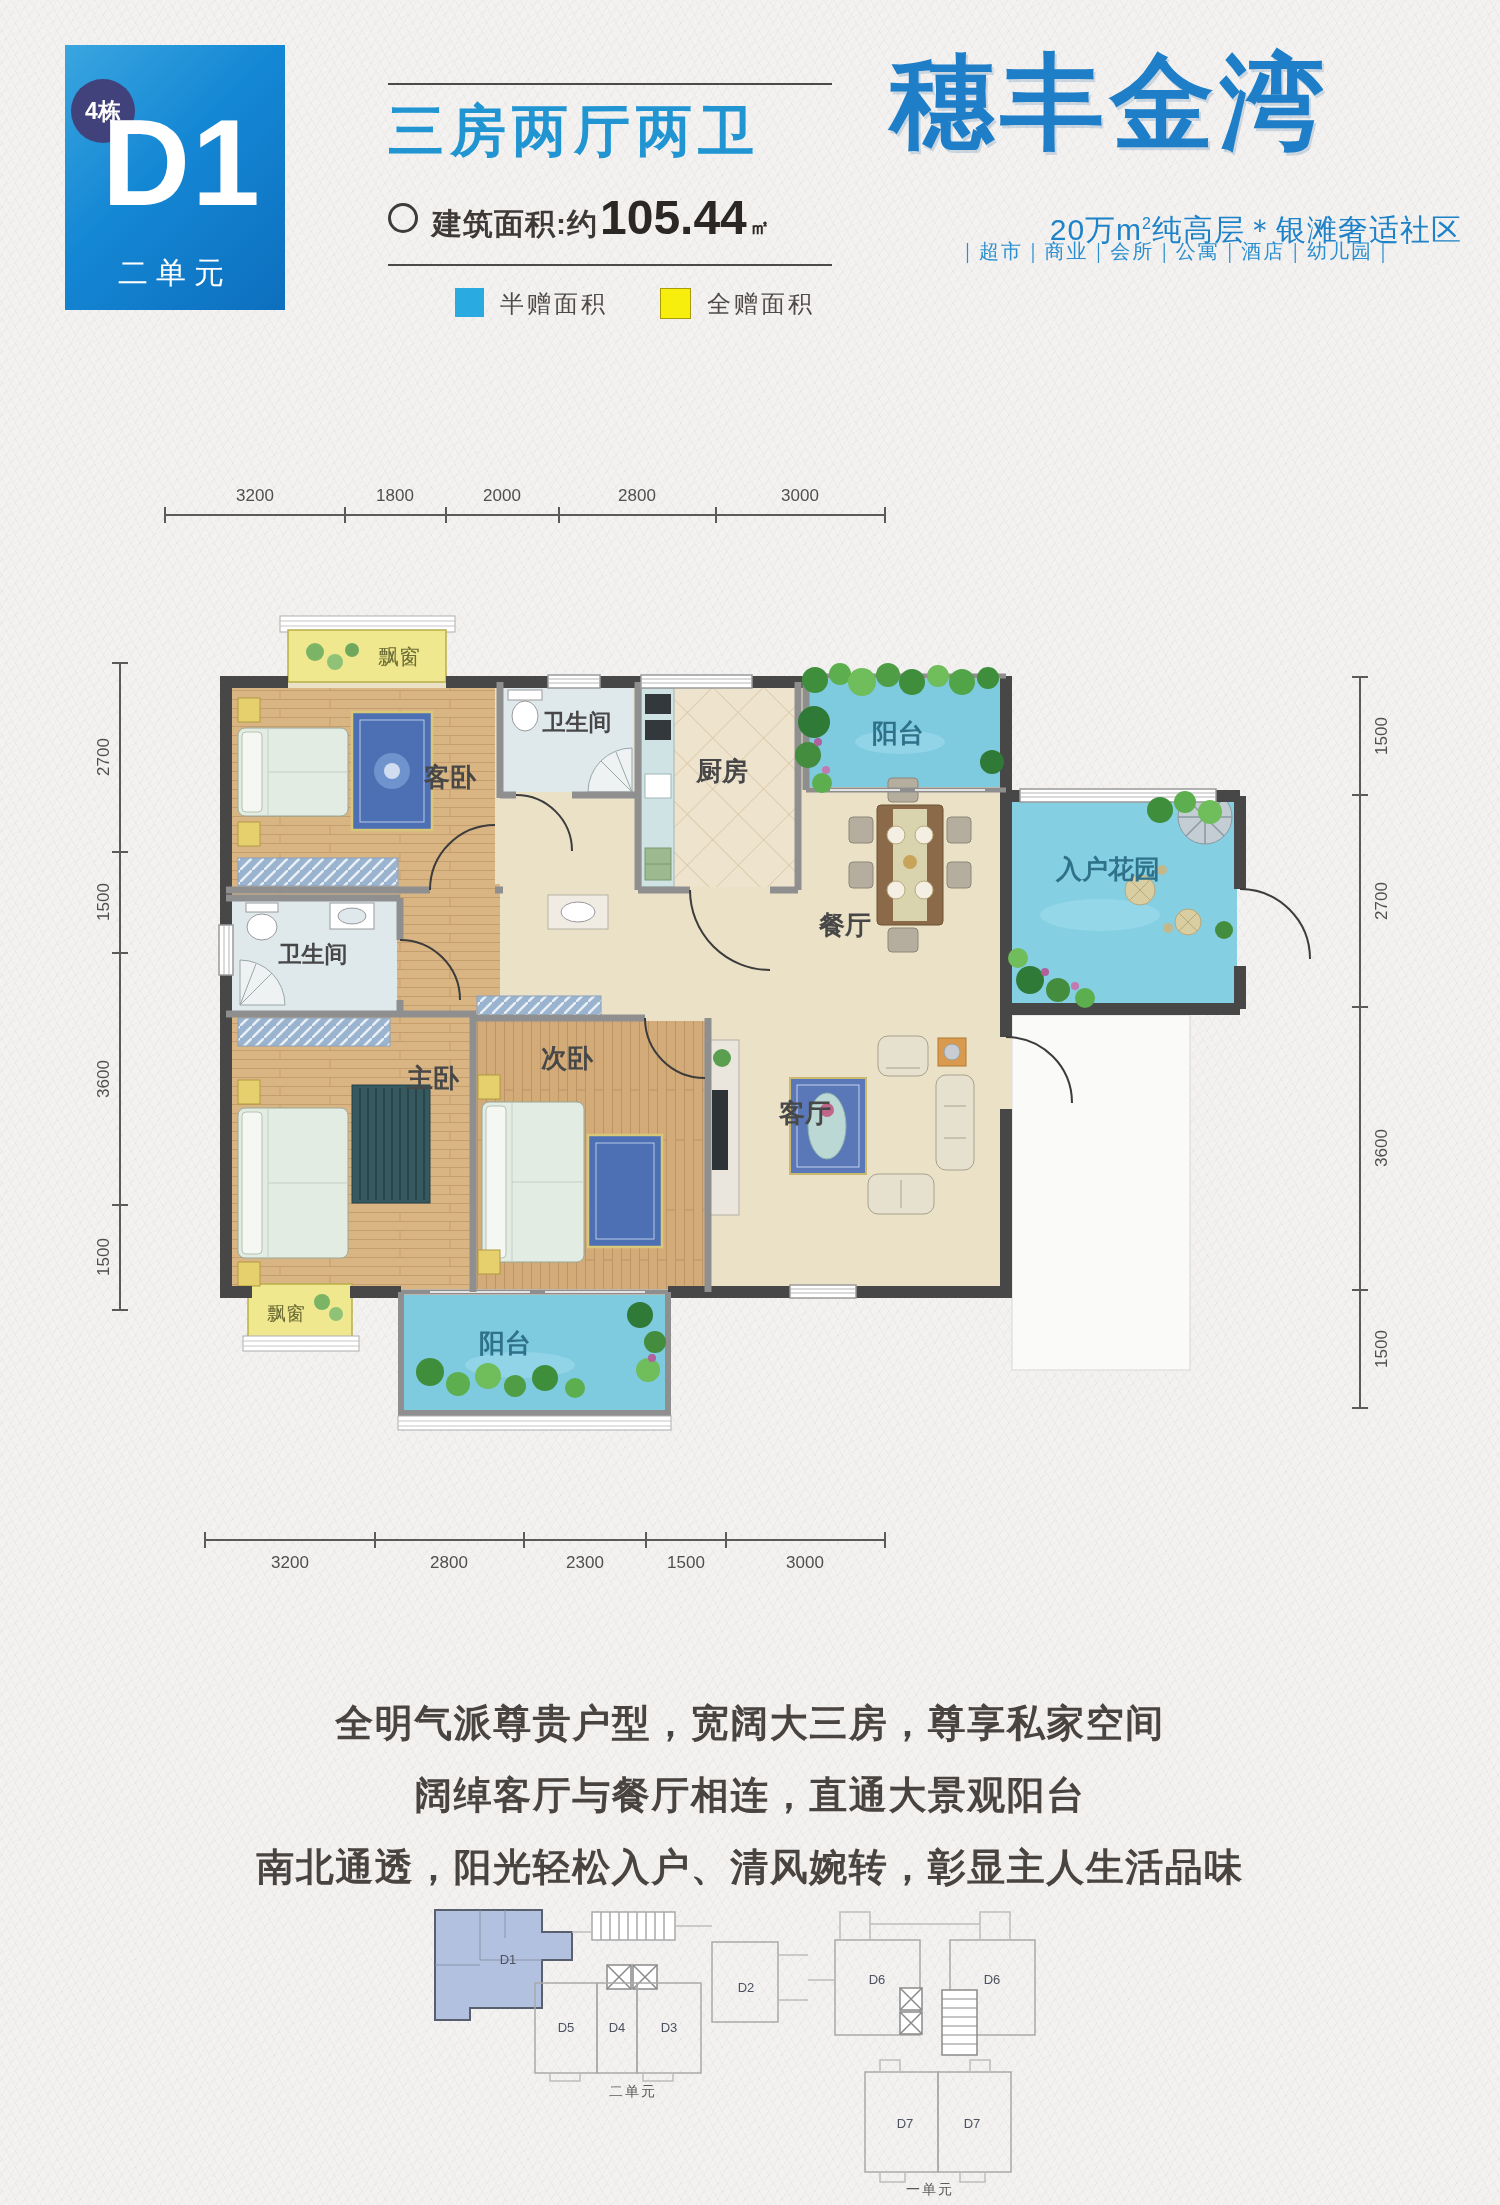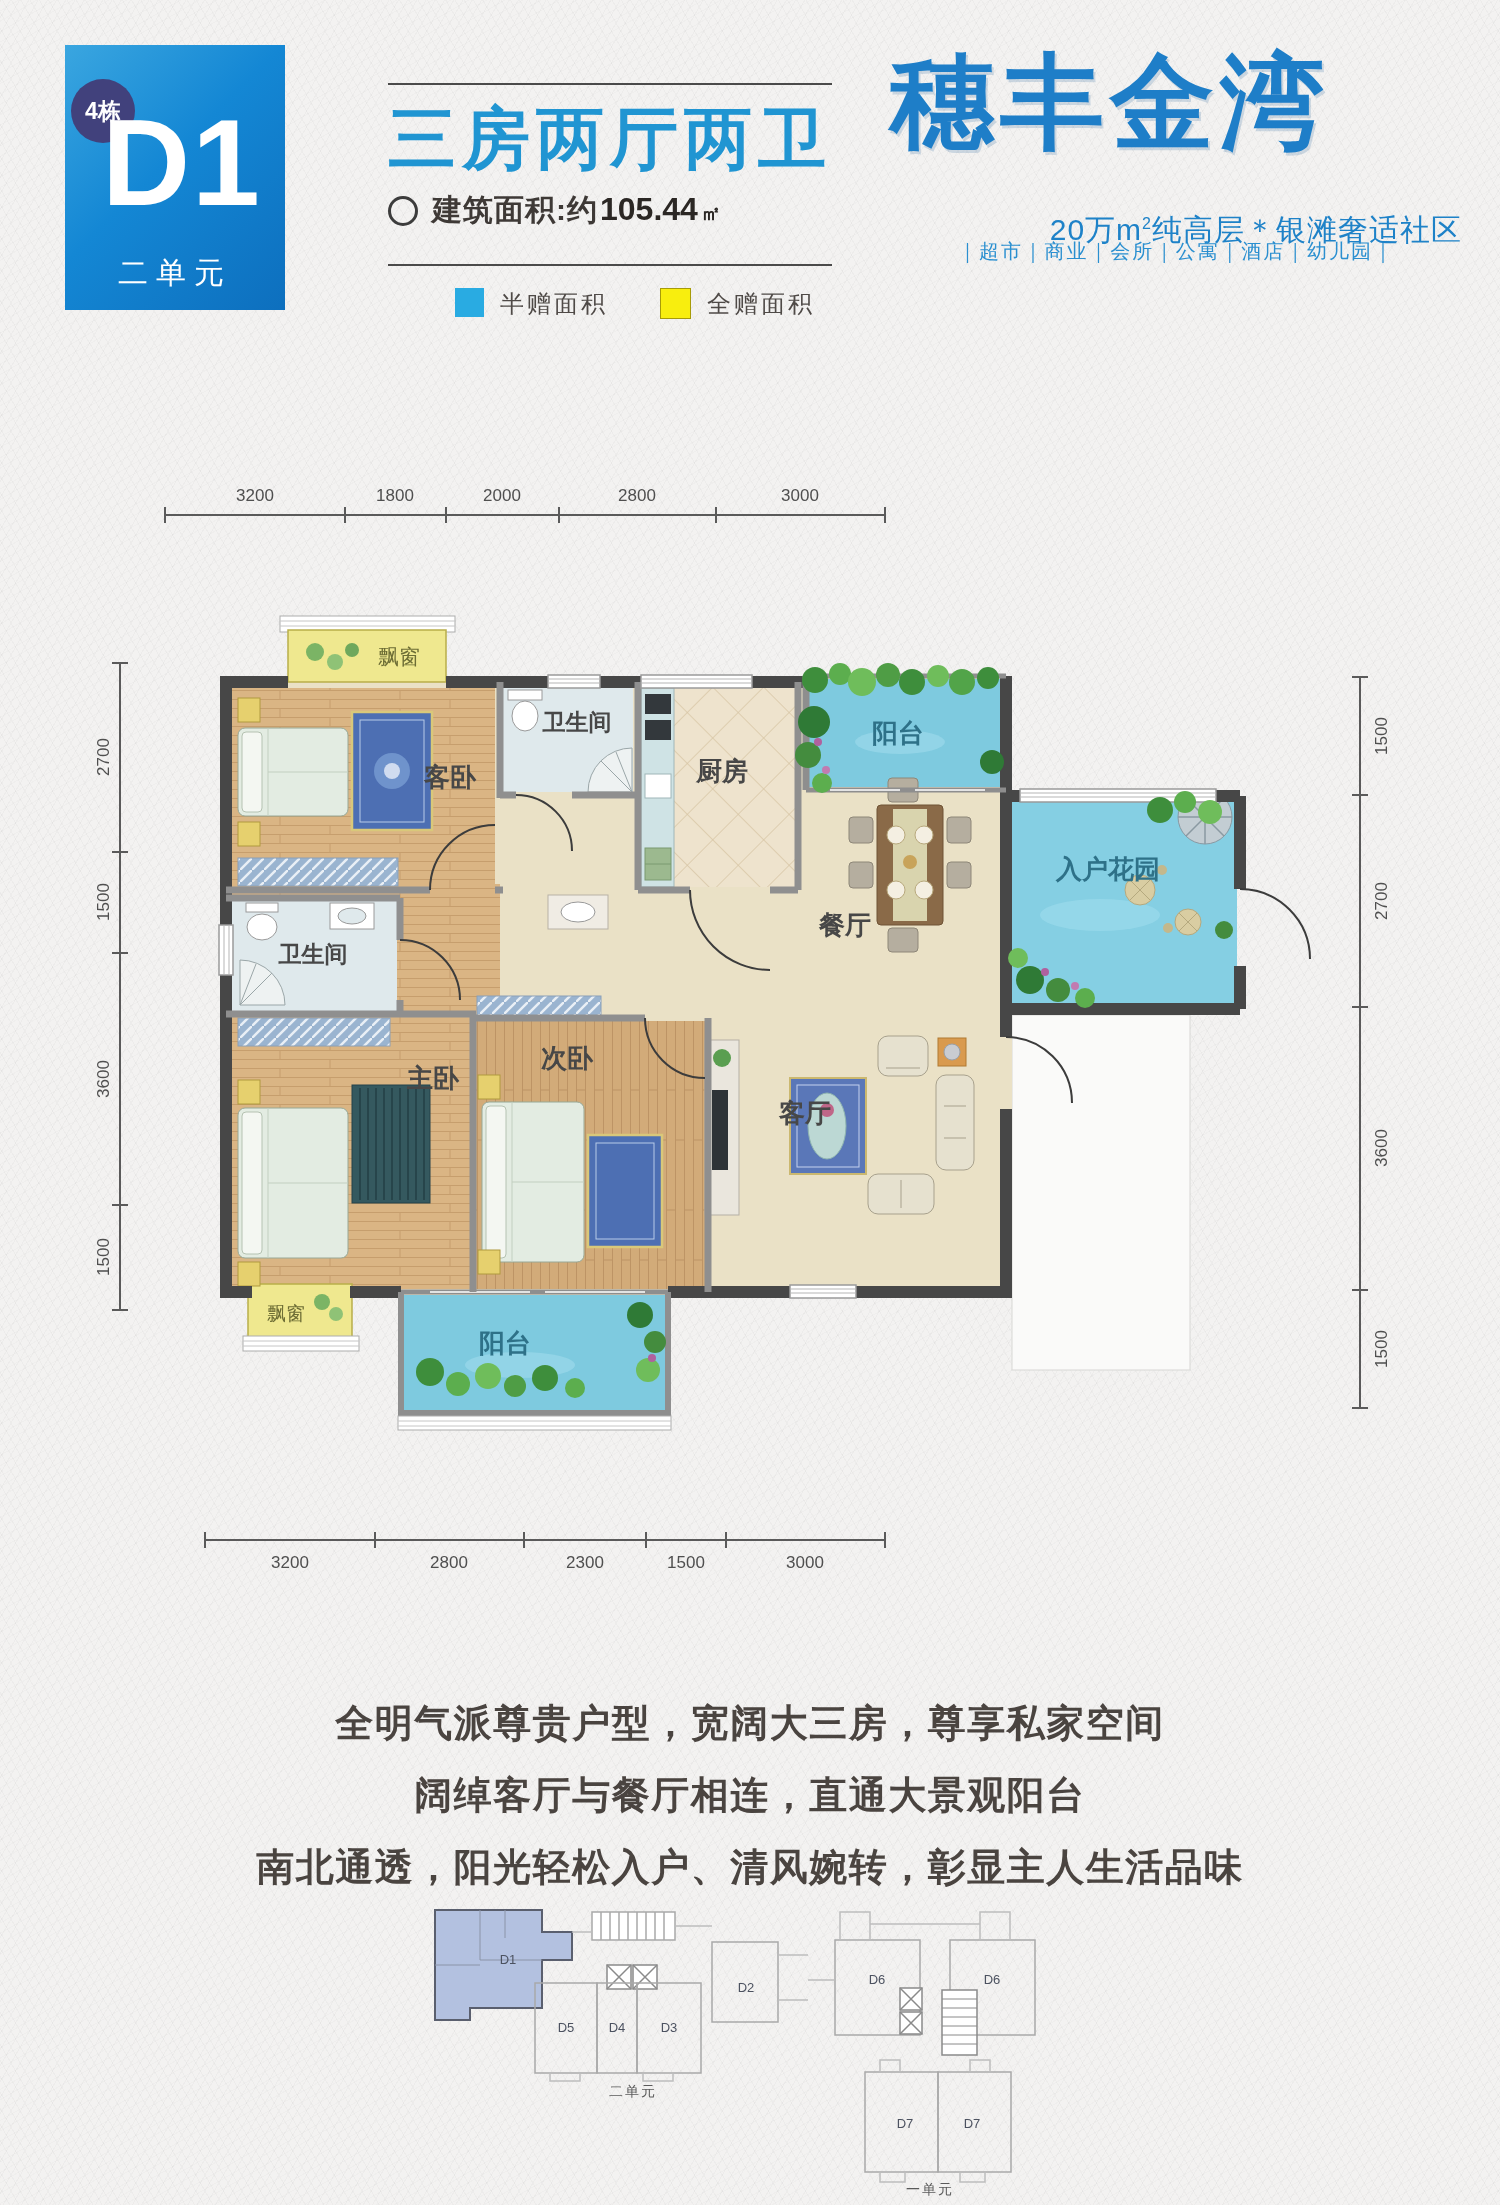--- a/index.html
+++ b/index.html
@@ -31,29 +31,29 @@
   .unit-name{
     position:absolute; left:0; right:0; top:208px; text-align:center;
     font-size:30px; letter-spacing:8px;
   }
   
   .rule{height:2px; background:#4a4a4a;}
   .rule-top{left:388px; top:83px; width:444px;}
   .rule-bot{left:388px; top:264px; width:444px;}
   .plan-title{
     left:388px; top:94px; width:460px;
-    font-size:68px; font-weight:700; color:#2095d2; letter-spacing:6px; white-space:nowrap;
+    font-size:56px; font-weight:700; color:#2095d2; letter-spacing:6px; white-space:nowrap;
   }
   .area-row{left:388px; top:190px; display:flex; align-items:baseline; white-space:nowrap;}
   .area-circle{
     width:24px; height:24px; border:3px solid #3c3c3c; border-radius:50%;
     align-self:center; margin-right:14px;
   }
   .area-prefix{font-size:30px; font-weight:600; color:#3e3936; letter-spacing:1px;}
-  .area-value{font-size:32px; font-weight:800; color:#2b2724; margin-left:2px;}
+  .area-value{font-size:48px; font-weight:800; color:#2b2724; margin-left:2px;}
   .area-unit{font-size:20px; font-weight:700; color:#2b2724; margin-left:3px;}
   .legend-row{left:455px; top:276px; display:flex; align-items:center;}
   .legend-item{display:flex; align-items:flex-start; margin-right:52px;margin-top:12px;}
   .sw{width:29px; height:29px; margin-right:16px;}
   .sw-half{background:#29abe2;}
   .sw-full{background:#f8ee0e; border:1px solid #a79b08;}
   .legend-label{font-size:24px; color:#4f4a47; letter-spacing:3px;}
   
   .logo-wrap{left:890px; top:40px; width:572px; text-align:left;}
   .logo-text{

